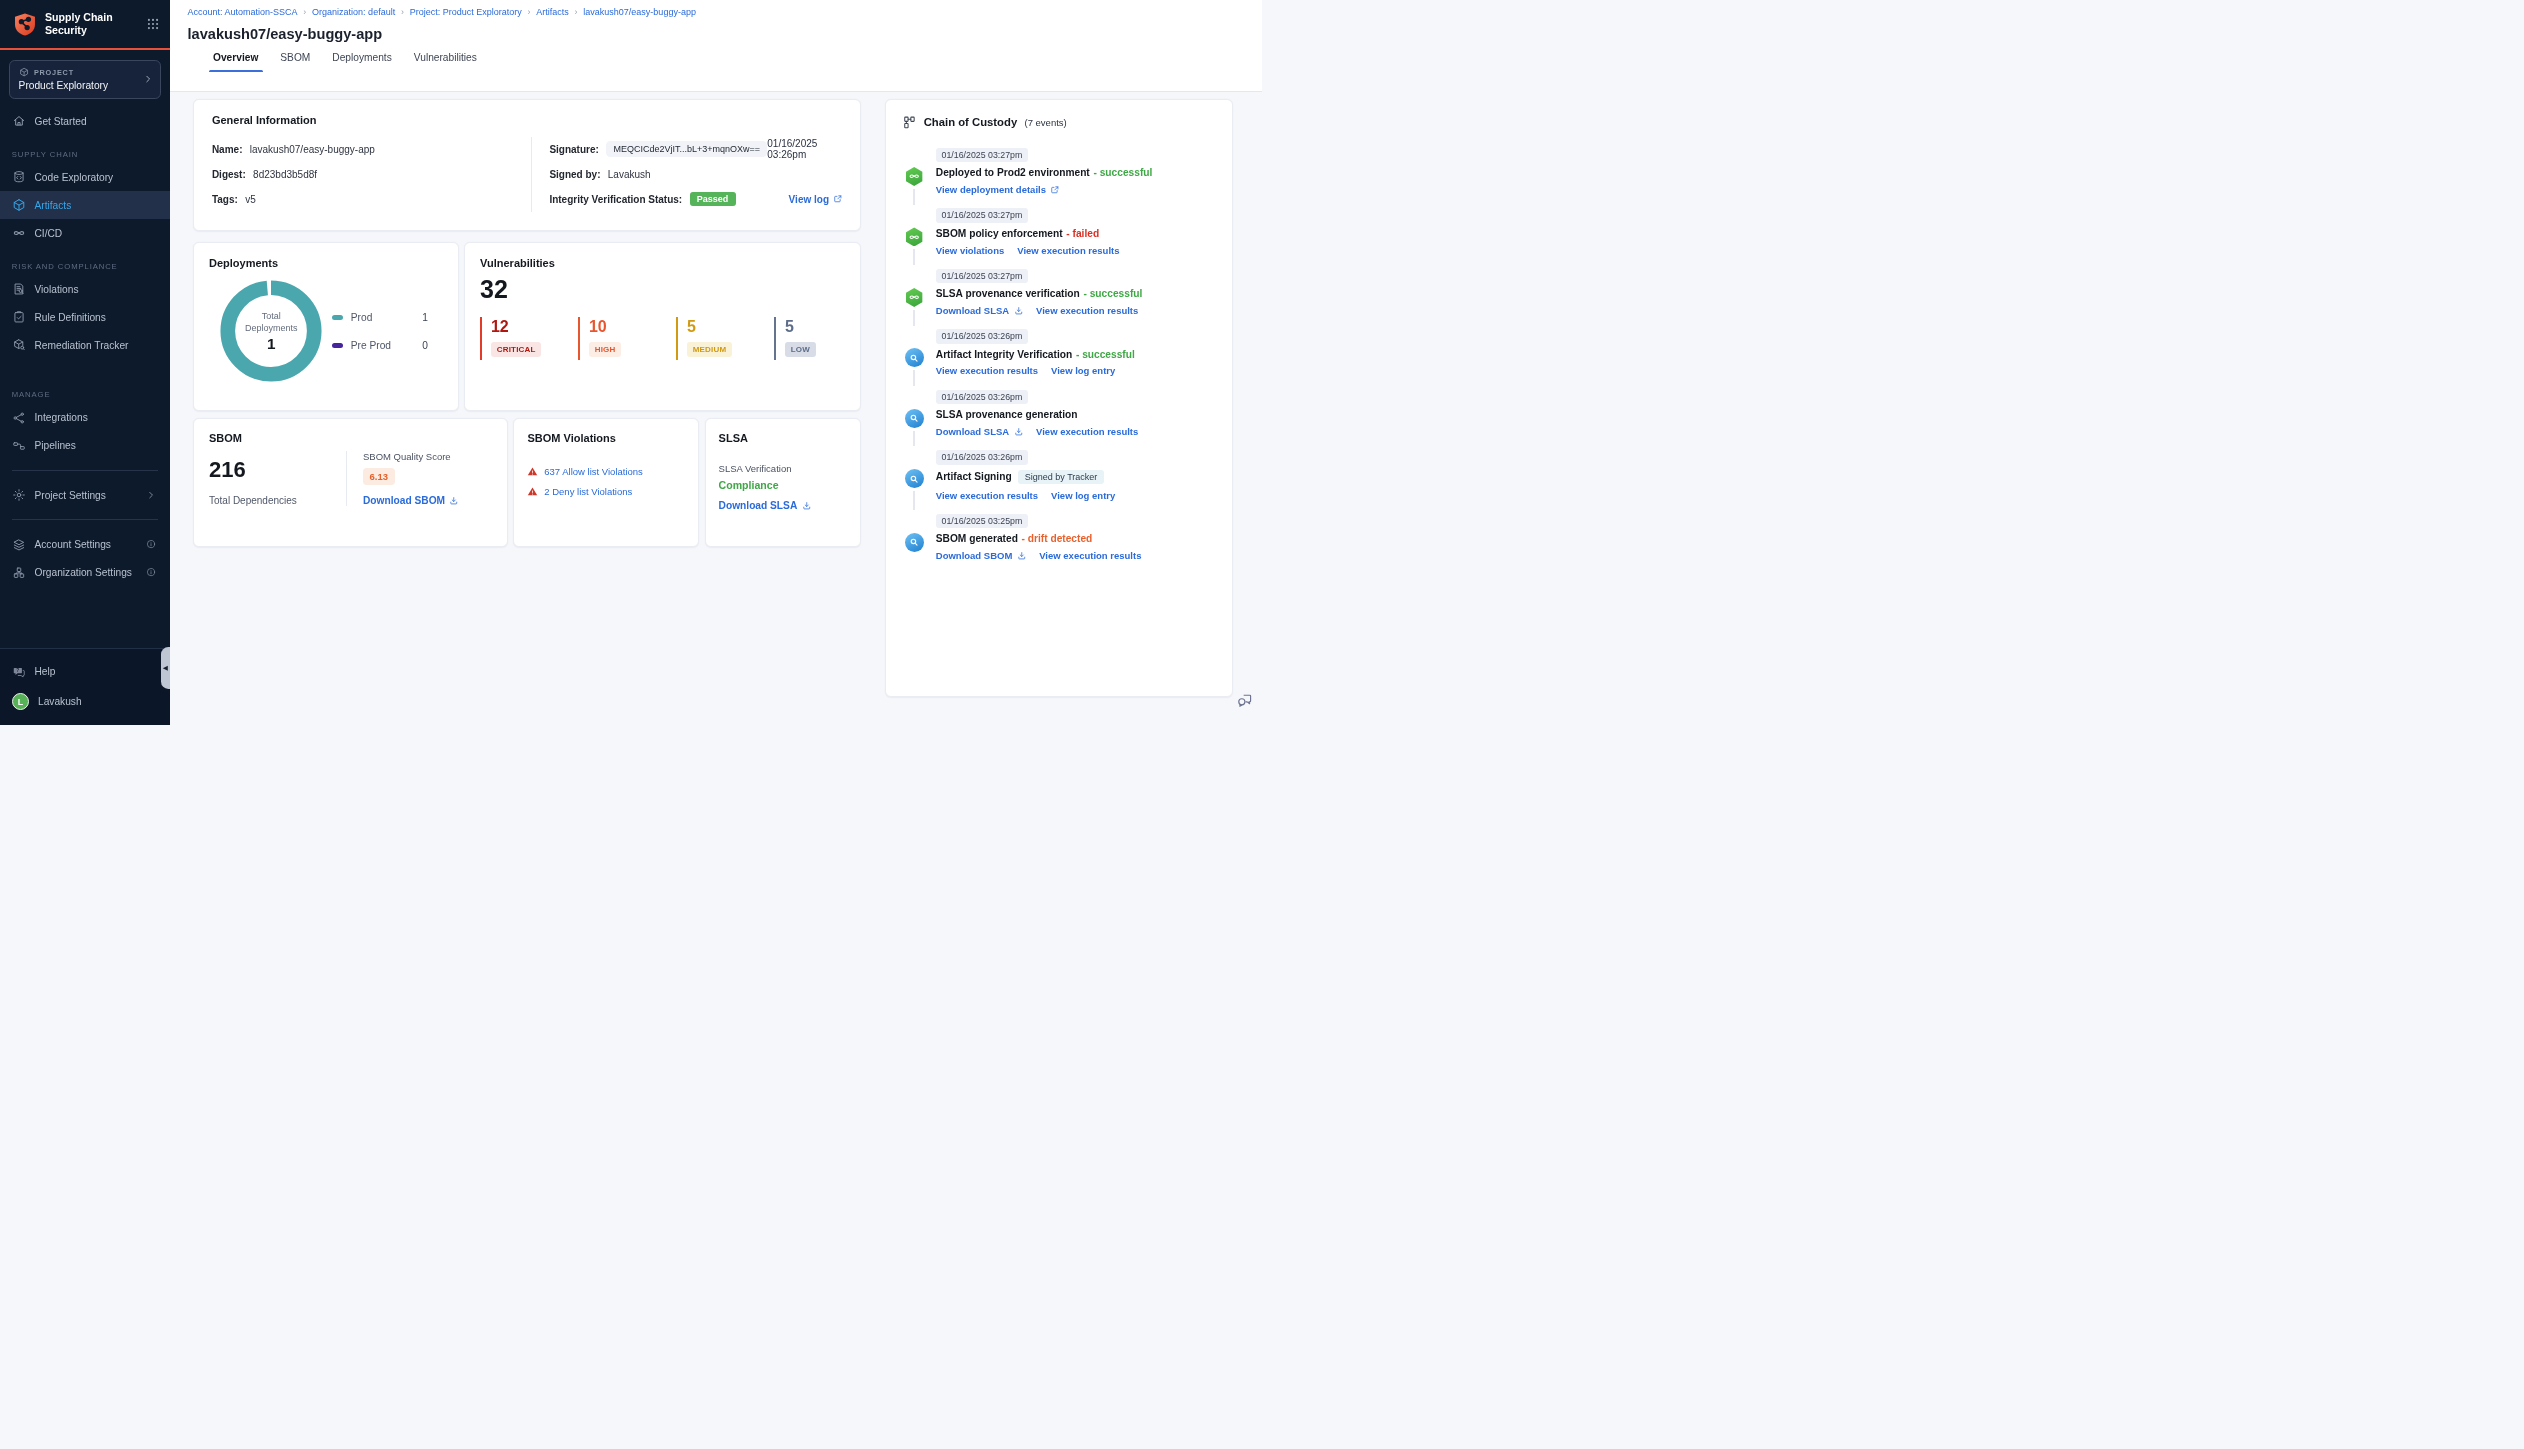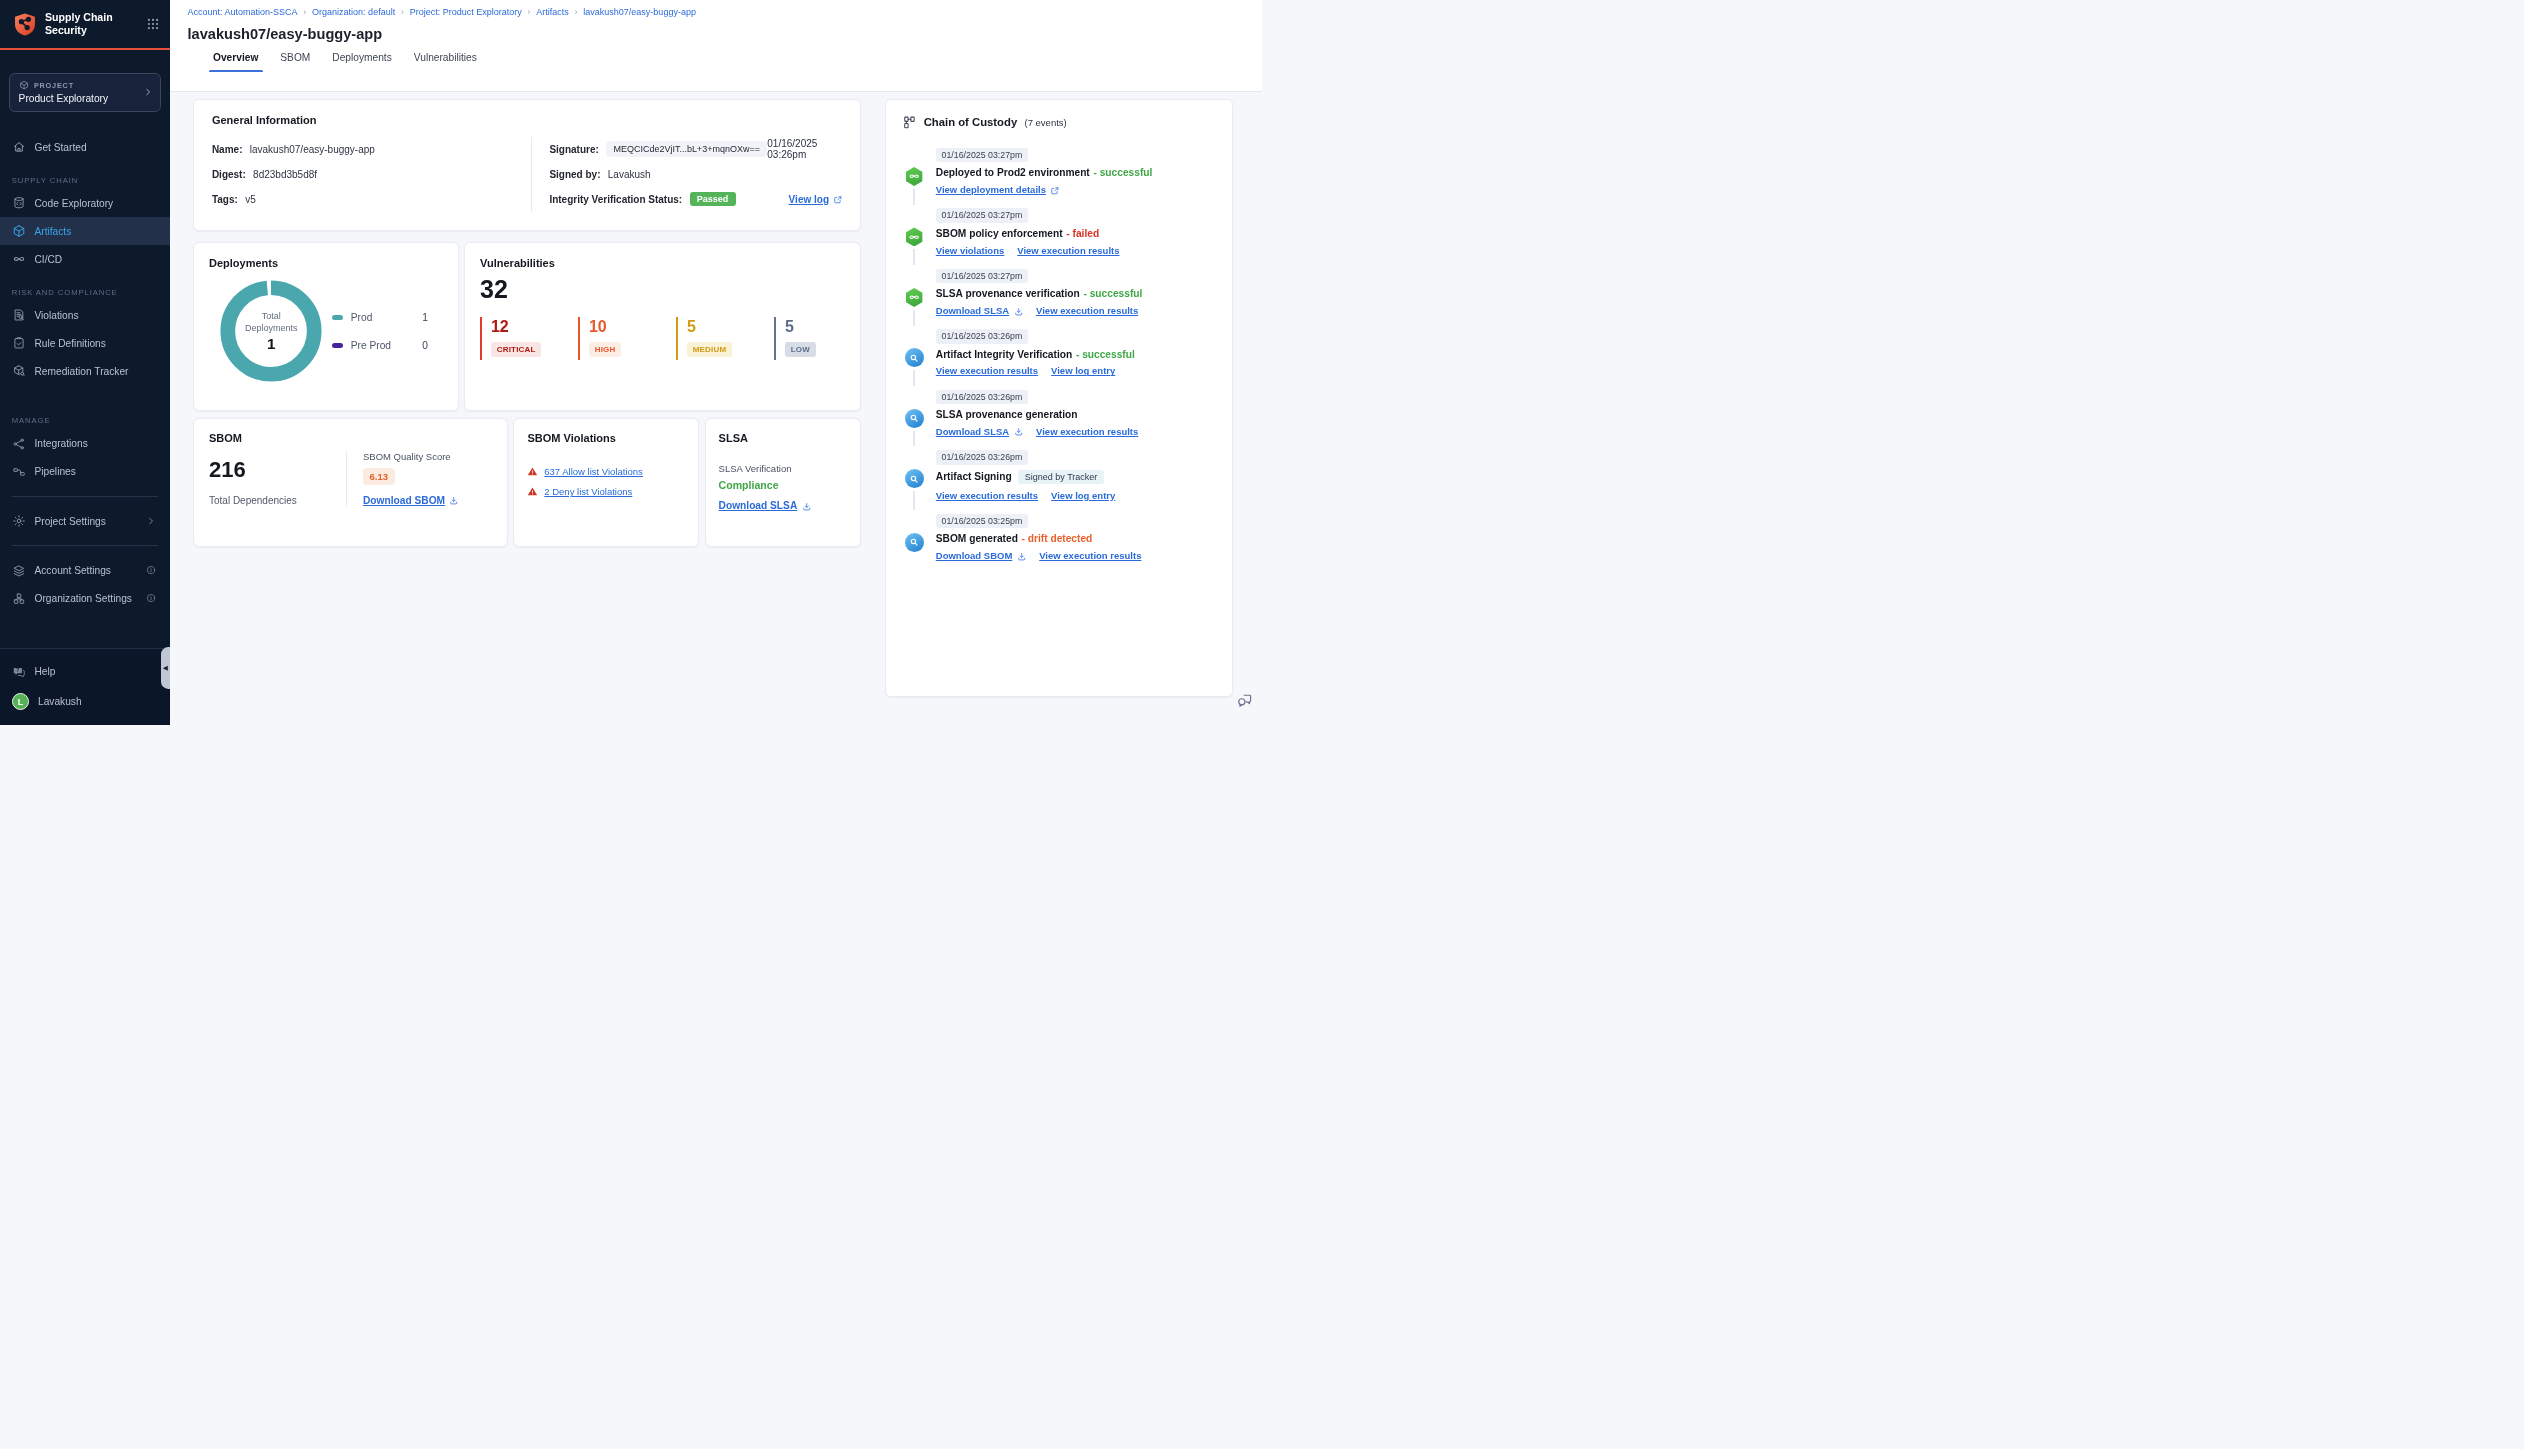--- a/index.html
+++ b/index.html
@@ -2,21 +2,21 @@
 <html style="font-size:11.7px"><head>
 <meta charset="utf-8">
 <style>
   * { margin:0; padding:0; box-sizing:border-box; }
   html,body { width:1262px; height:725px; overflow:hidden; }
   body { font-family:"Liberation Sans","DejaVu Sans",sans-serif; background:#f6f7fa; color:#1d2330; display:flex; }
   .icon { display:inline-flex; align-items:center; justify-content:center; }
   .icon svg { width:100%; height:100%; }
 
   
-  .sidebar { width:170px; height:725px; background:#0d1a2c; flex:0 0 170px; display:flex; flex-direction:column; position:relative;gap:13px; }
+  .sidebar { width:170px; height:725px; background:#0d1a2c; flex:0 0 170px; display:flex; flex-direction:column; position:relative; }
   .side-header { display:flex; align-items:center; padding:9.5px 10.2px 9.5px 11.7px; border-bottom:2.2px solid #e8503a; }
   .logo { width:26px; height:29px; flex:0 0 26px; }
   .app-title { color:#fff; font-size:10.6px; font-weight:bold; line-height:1.25; margin-left:7.3px; width:73px; }
   .grid-btn { margin-left:auto; width:14px; height:14px; color:#9aa4b5; cursor:pointer; }
   .project-card { margin:10.2px 8.8px 0; border:0.7px solid #39465c; background:#16233a; border-radius:5.8px; padding:5.8px 8.8px 6.6px; position:relative; cursor:pointer; }
   .project-row1 { display:flex; align-items:center; gap:5.1px; color:#8e99ac; font-size:7.3px; font-weight:bold; letter-spacing:0.8px; }
   .project-row1 .icon { width:10.2px; height:10.2px; }
   .project-name { color:#f2f4f8; font-size:10.2px; margin-top:2.9px; }
   .project-chev { position:absolute; right:7.3px; top:50%; transform:translateY(-50%); width:10.2px; height:10.2px; color:#aab3c2; }
   .side-nav { flex:1 1 auto; padding-top:8.8px; overflow:hidden; }
@@ -52,21 +52,21 @@
   .gi { height:132px; padding:14px 17.5px; }
   .gi-cols { display:flex; margin-top:11px; }
   .gi-left { width:319px; flex:0 0 319px; }
   .gi-right { flex:1; border-left:0.7px solid #e7eaf1; padding-left:17.5px; }
   .gi-row { display:flex; align-items:center; height:25px; font-size:10px; }
   .gi-label { font-weight:bold; color:#23272f; margin-right:7.3px; white-space:nowrap; }
   .gi-val { color:#2e3440; }
   .sig-pill { background:#f1f3f8; border-radius:4.4px; padding:2.9px 7.3px; font-size:9px; color:#1e242e; }
   .gi-date { margin-left:auto; color:#2a3140; font-size:10px; }
   .badge-passed { background:#55b35a; color:#fff; font-size:9px; font-weight:bold; padding:2.2px 7.3px; border-radius:2.9px; }
-  .link { color:#2b6bd9; font-size:10px; font-weight:bold; cursor:pointer; display:inline-flex; align-items:flex-end; gap:4.4px; white-space:nowrap;text-decoration:underline; }
+  .link { color:#2b6bd9; font-size:10px; font-weight:bold; cursor:pointer; display:inline-flex; align-items:center; gap:4.4px; white-space:nowrap; }
   .link .icon { width:9.5px; height:9.5px; }
   .gi-viewlog { margin-left:auto; }
 
   .row2 { display:flex; gap:5.1px; margin-top:11.7px; }
   .row3 { display:flex; gap:5.1px; margin-top:6.6px; }
 
   
   .dep { width:266px; height:169px; padding:14px 14.6px; flex:0 0 266px; }
   .dep-body { display:flex; align-items:center; margin-top:10.2px; }
   .donut-wrap { position:relative; width:104px; height:104px; margin-left:10.2px; }

